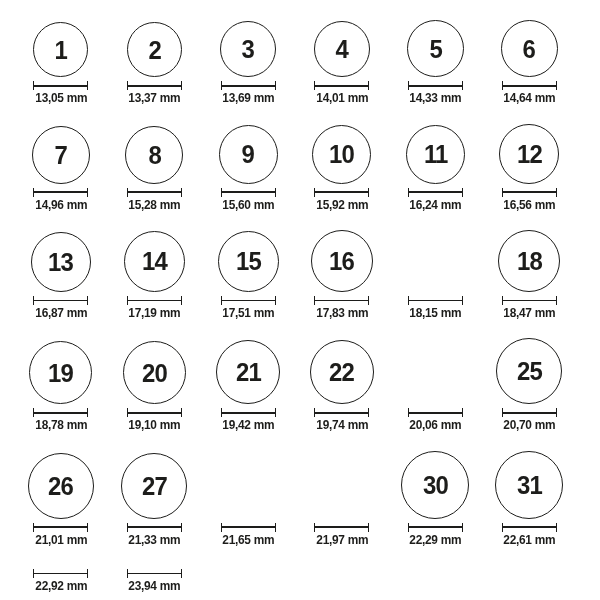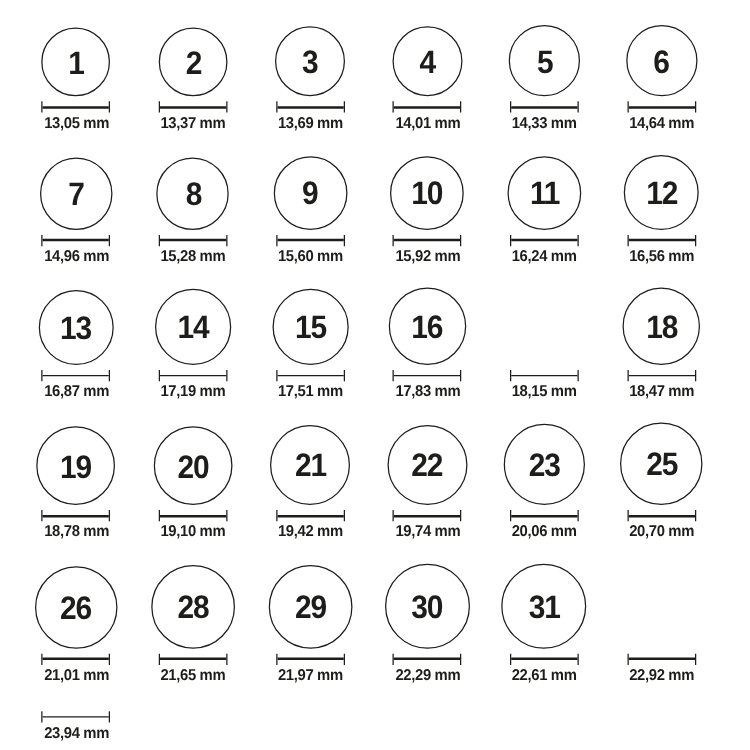--- a/index.html
+++ b/index.html
@@ -222,51 +222,49 @@
       <div class="label">19,42 mm</div>
     </div>
     <div class="cell">
       <div class="circle" style="width:64px;height:64px">
         <span class="num">22</span>
       </div>
       <div class="measure"></div>
       <div class="label">19,74 mm</div>
     </div>
     <div class="cell">
-      <div class="circle" style="width:65px;height:65px">
-        <span class="num">23</span>
-      </div>
       <div class="measure"></div>
       <div class="label">20,06 mm</div>
     </div>
     <div class="cell">
       <div class="circle" style="width:66px;height:66px">
         <span class="num">25</span>
       </div>
       <div class="measure"></div>
       <div class="label">20,70 mm</div>
     </div>
     <div class="cell">
       <div class="circle" style="width:66px;height:66px">
         <span class="num">26</span>
       </div>
       <div class="measure"></div>
       <div class="label">21,01 mm</div>
     </div>
     <div class="cell">
-      <div class="circle" style="width:67px;height:67px">
-        <span class="num">28</span>
-      </div>
+      <div class="circle" style="width:66px;height:66px">
+        <span class="num">27</span>
+      </div>
+      <div class="measure"></div>
+      <div class="label">21,33 mm</div>
+    </div>
+    <div class="cell">
       <div class="measure"></div>
       <div class="label">21,65 mm</div>
     </div>
     <div class="cell">
-      <div class="circle" style="width:67px;height:67px">
-        <span class="num">29</span>
-      </div>
       <div class="measure"></div>
       <div class="label">21,97 mm</div>
     </div>
     <div class="cell">
       <div class="circle" style="width:68px;height:68px">
         <span class="num">30</span>
       </div>
       <div class="measure"></div>
       <div class="label">22,29 mm</div>
     </div>

